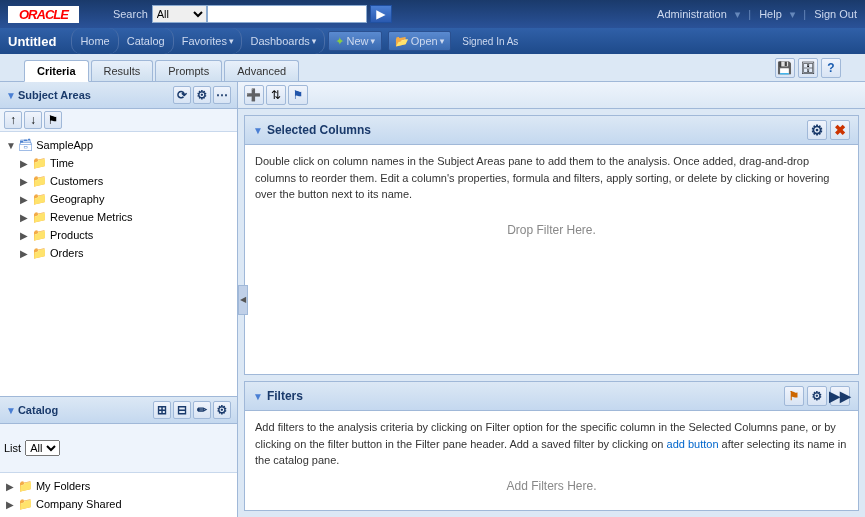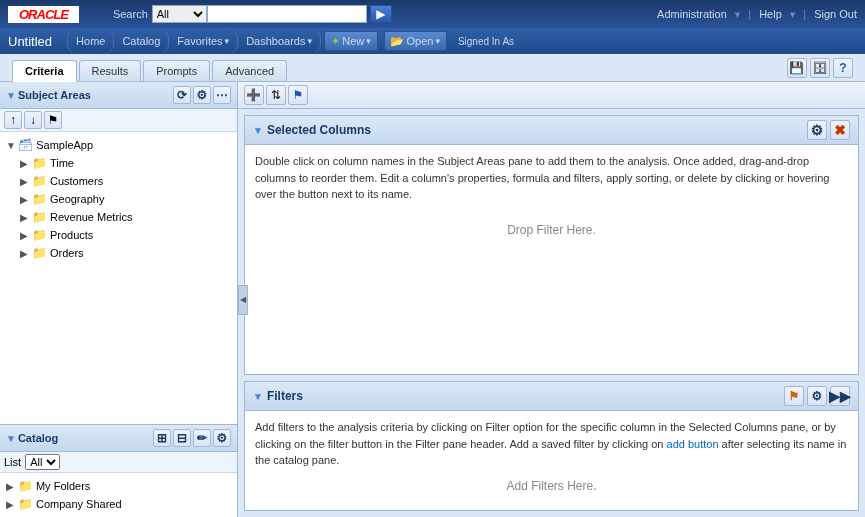--- a/index.html
+++ b/index.html
@@ -77,21 +77,21 @@
     #nav-bar {
       background: linear-gradient(to bottom, #3060a8, #1e4a8a);
       height: 26px;
       display: flex;
       align-items: center;
       padding: 0 8px;
     }
     #untitled-label {
       color: white;
       font-size: 13px;
-      font-weight: normal;
+      font-weight: bold;
       margin-right: 15px;
     }
     .nav-link {
       color: #cdd9ef;
       font-size: 11px;
       cursor: pointer;
       padding: 0 8px;
       height: 26px;
       display: flex;
       align-items: center;
@@ -123,21 +123,21 @@
       font-size: 10px;
     }
 
     
     #tab-bar {
       background: #dce8f5;
       border-bottom: 1px solid #a0b8d8;
       height: 28px;
       display: flex;
       align-items: flex-end;
-      padding: 0 12px;
+      padding: 0 24px;
     }
     .tab {
       padding: 4px 12px;
       font-size: 11px;
       cursor: pointer;
       border: 1px solid #a0b8d8;
       border-bottom: none;
       border-radius: 3px 3px 0 0;
       margin-right: 2px;
       background: linear-gradient(to bottom, #e8f0fa, #d0e0f0);
@@ -243,21 +243,21 @@
       padding: 4px 6px;
       display: flex;
       align-items: center;
       font-weight: bold;
       font-size: 11px;
       color: #1a3a6b;
     }
     #catalog-toolbar {
       background: #eef4fc;
       border-bottom: 1px solid #c8d8ec;
-      padding: 2px 4px;
+      padding: 16px 4px;
       display: flex;
       align-items: center;
       gap: 4px;
     }
     #catalog-list-area {
       padding: 4px;
     }
 
     
     #right-panel {

